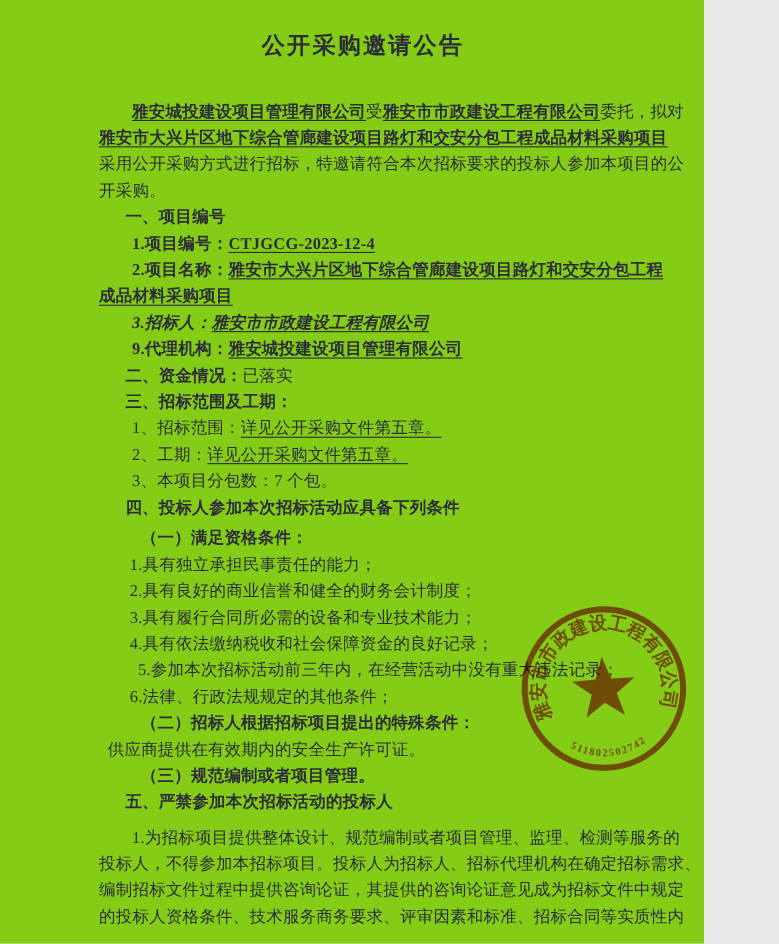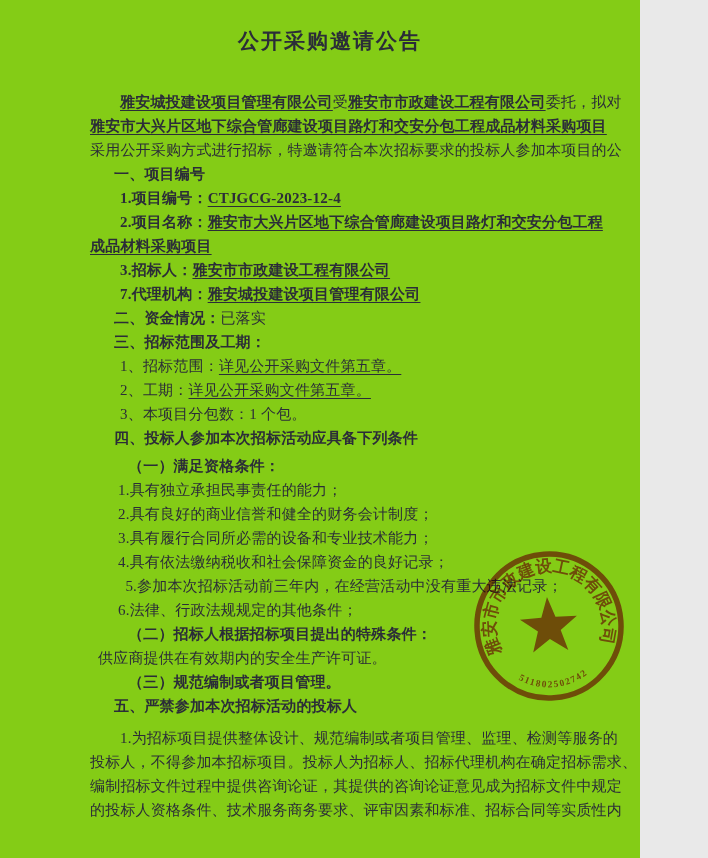--- a/index.html
+++ b/index.html
@@ -49,31 +49,32 @@
 <body>
 
 <div class="page">
 
   <h1 class="doc-title">公开采购邀请公告</h1>
 
   <div class="body-block">
       <div class="line" style="padding-left: 30px;"><span class="b u">雅安城投建设项目管理有限公司</span><span>受</span><span class="b u">雅安市市政建设工程有限公司</span><span>委托，拟对</span></div>
       <div class="line"><span class="b u">雅安市大兴片区地下综合管廊建设项目路灯和交安分包工程成品材料采购项目</span></div>
       <div class="line"><span>采用公开采购方式进行招标，特邀请符合本次招标要求的投标人参加本项目的公</span></div>
+      <div class="line"><span>开采购。</span></div>
       <div class="line" style="padding-left: 24px;"><span class="b">一、项目编号</span></div>
       <div class="line" style="padding-left: 30px;"><span class="b">1.项目编号：</span><span class="b u">CTJGCG-2023-12-4</span></div>
       <div class="line" style="padding-left: 30px;"><span class="b">2.项目名称：</span><span class="b u">雅安市大兴片区地下综合管廊建设项目路灯和交安分包工程</span></div>
       <div class="line"><span class="b u">成品材料采购项目</span></div>
-      <div class="line" style="padding-left: 30px;"><span class="b">3.招标人：</span><span class="b u">雅安市市政建设工程有限公司</span></div>
-      <div class="line" style="padding-left: 30px;"><span class="b">7.代理机构：</span><span class="b u">雅安城投建设项目管理有限公司</span></div>
+      <div class="line" style="padding-left: 30px; font-style: italic;"><span class="b">3.招标人：</span><span class="b u">雅安市市政建设工程有限公司</span></div>
+      <div class="line" style="padding-left: 30px;"><span class="b">9.代理机构：</span><span class="b u">雅安城投建设项目管理有限公司</span></div>
       <div class="line" style="padding-left: 24px;"><span class="b">二、资金情况：</span><span>已落实</span></div>
       <div class="line" style="padding-left: 24px;"><span class="b">三、招标范围及工期：</span></div>
       <div class="line" style="padding-left: 30px;"><span>1、招标范围：</span><span class="u">详见公开采购文件第五章。 </span></div>
       <div class="line" style="padding-left: 30px;"><span>2、工期：</span><span class="u">详见公开采购文件第五章。 </span></div>
-      <div class="line" style="padding-left: 30px;"><span>3、本项目分包数：1 个包。</span></div>
+      <div class="line" style="padding-left: 30px;"><span>3、本项目分包数：7 个包。</span></div>
       <div class="line" style="padding-left: 24px;"><span class="b">四、投标人参加本次招标活动应具备下列条件</span></div>
       <div class="line" style="padding-left: 38px; margin-top: 4px;"><span class="b">（一）满足资格条件：</span></div>
       <div class="line" style="padding-left: 28px;"><span>1.具有独立承担民事责任的能力；</span></div>
       <div class="line" style="padding-left: 28px;"><span>2.具有良好的商业信誉和健全的财务会计制度；</span></div>
       <div class="line" style="padding-left: 28px;"><span>3.具有履行合同所必需的设备和专业技术能力；</span></div>
       <div class="line" style="padding-left: 28px;"><span>4.具有依法缴纳税收和社会保障资金的良好记录；</span></div>
       <div class="line" style="padding-left: 28px; text-align: center;"><span>5.参加本次招标活动前三年内，在经营活动中没有重大违法记录；</span></div>
       <div class="line" style="padding-left: 28px;"><span>6.法律、行政法规规定的其他条件；</span></div>
       <div class="line" style="padding-left: 38px;"><span class="b">（二）招标人根据招标项目提出的特殊条件：</span></div>
       <div class="line" style="padding-left: 8px;"><span>供应商提供在有效期内的安全生产许可证。</span></div>

